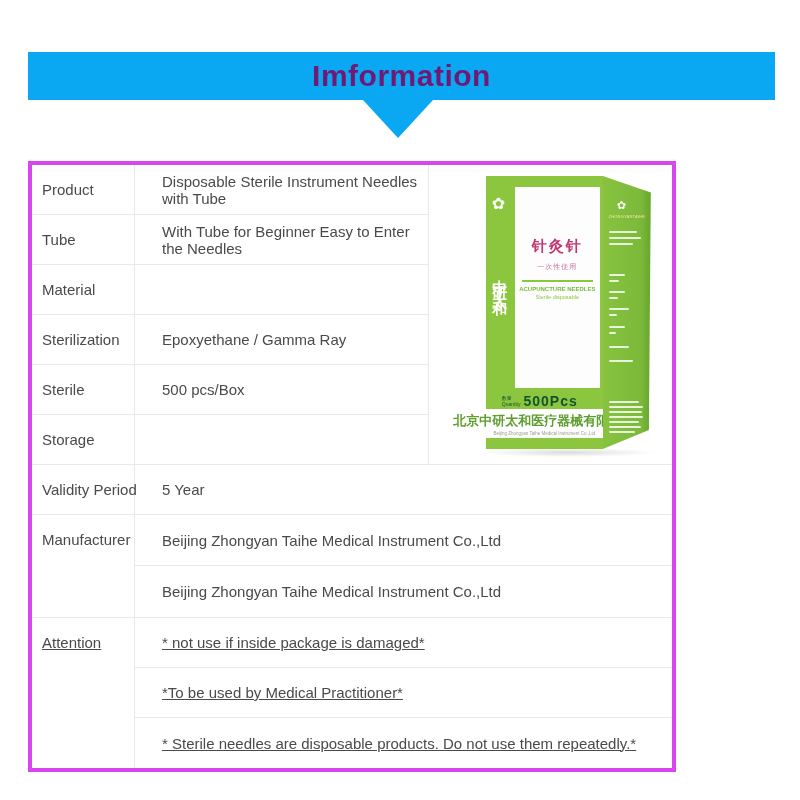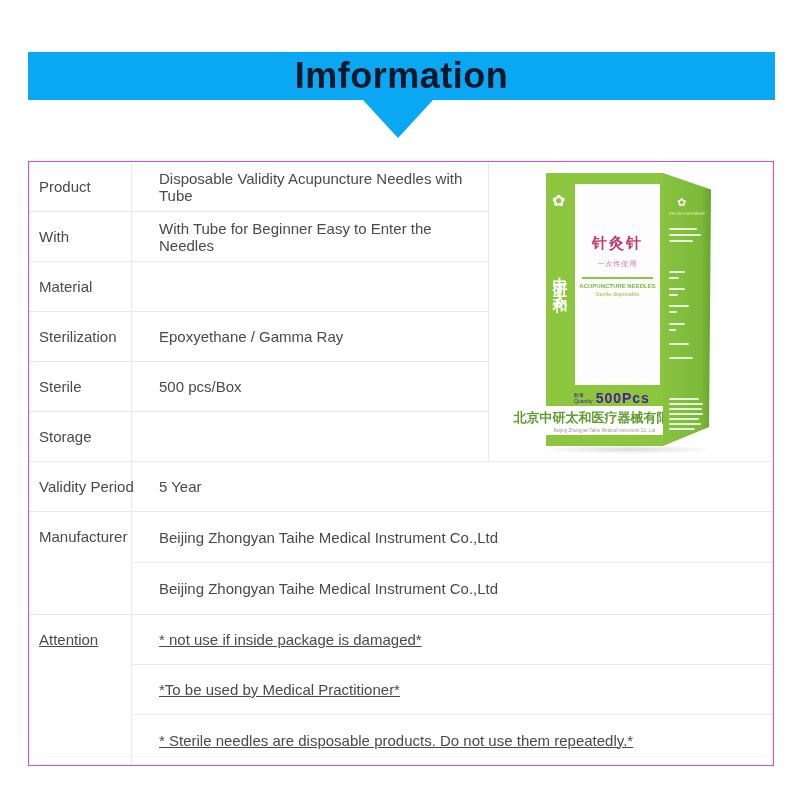--- a/index.html
+++ b/index.html
@@ -2,28 +2,28 @@
 <html><head>
 <meta charset="utf-8">
 <style>
   html,body { margin:0; padding:0; background:#ffffff; }
   body { width:800px; height:800px; font-family:"Liberation Sans","DejaVu Sans",sans-serif; }
   .page { position:relative; width:800px; height:800px; background:#ffffff; overflow:hidden; }
 
   
   .banner { position:absolute; left:28px; top:52px; width:747px; height:48px;
             background:#0aa7f2; display:flex; align-items:center; justify-content:center; }
-  .banner-title { color:#0f172a; font-size:36px; font-weight:bold; letter-spacing:0.5px; }
+  .banner-title { color:#701a75; font-size:30px; font-weight:bold; letter-spacing:0.5px; }
   .banner-tail { position:absolute; left:363px; top:100px; width:0; height:0;
                  border-left:35px solid transparent; border-right:35px solid transparent;
                  border-top:38px solid #0aa7f2; }
 
   
-  .info-table { position:absolute; left:28px; top:161px; width:746px;
-                border:1px solid #d946ef; box-sizing:border-box;
+  .info-table { position:absolute; left:28px; top:161px; width:648px;
+                border:4px solid #d946ef; box-sizing:border-box;
                 color:#4a4a4a; font-size:15px; }
   .info-table * { box-sizing:border-box; }
   .upper { display:flex; }
   .upper-rows { width:459px; }
   .row { display:flex; height:50px; border-bottom:1px solid #e9e9e9; }
   .label-cell { width:103px; border-right:1px solid #e9e9e9; display:flex;
                 align-items:center; padding-left:10px; white-space:nowrap; }
   .value-cell { flex:1; display:flex; align-items:center; padding-left:27px; }
   .image-cell { width:283px; height:300px; border-left:1px solid #e9e9e9;
                 border-bottom:1px solid #e9e9e9; position:relative; background:#ffffff; }
@@ -44,22 +44,22 @@
   .strip-logo { position:absolute; left:6px; top:20px; color:#ffffff; font-size:16px; line-height:1; }
   .strip-text { position:absolute; left:4px; top:92px; writing-mode:vertical-rl;
                 color:#ffffff; font-size:15px; letter-spacing:7px; font-weight:bold; }
   .panel { position:absolute; left:29px; top:11px; width:85px; height:201px; background:#fdfdfd; }
   .cn-title { margin-top:50px; text-align:center; font-size:15px; font-weight:bold;
               color:#c23572; letter-spacing:2px; }
   .cn-sub { margin-top:6px; text-align:center; font-size:7px; color:#d06f9b; letter-spacing:1px; }
   .panel-line { margin:8px 7px 0 7px; border-top:2px solid #8cc63f; }
   .en-title { margin-top:4px; text-align:center; font-size:6px; font-weight:bold; color:#7ab837; }
   .en-sub { margin-top:2px; text-align:center; font-size:5.5px; color:#8cc63f; }
-  .qty { position:absolute; left:28px; top:217px; display:flex; align-items:center;
-         gap:3px; color:#4c1d95; }
+  .qty { position:absolute; left:16px; top:217px; display:flex; align-items:center;
+         gap:3px; color:#14532d; }
   .qty-labels { display:flex; flex-direction:column; font-size:5px; line-height:1.2; }
   .qty-value { font-size:14px; font-weight:bold; letter-spacing:1px; }
   .company-strip { position:absolute; left:0; top:233px; width:100%; height:29px;
                    background:#ffffff; display:flex; flex-direction:column;
                    align-items:center; justify-content:center; }
   .company-cn { font-size:13px; font-weight:bold; color:#5d9e2f; white-space:nowrap; }
   .company-en { font-size:4.5px; color:#97a18c; margin-top:1px; white-space:nowrap; }
 
   .box-right { position:absolute; left:174px; top:11px; width:48px; height:273px;
                background:linear-gradient(90deg,#87c33f 0%,#7cb93a 80%,#6cab31 94%,#68a62f 100%);
@@ -81,24 +81,24 @@
     <span class="banner-title">Imformation</span>
   </div>
   <div class="banner-tail"></div>
 
   <div class="info-table">
 
     <div class="upper">
       <div class="upper-rows">
         <div class="row">
           <div class="label-cell">Product</div>
-          <div class="value-cell">Disposable Validity Acupuncture Needles with Tube</div>
+          <div class="value-cell">Disposable Sterile Instrument Needles with Tube</div>
         </div>
         <div class="row">
-          <div class="label-cell">With</div>
+          <div class="label-cell">Tube</div>
           <div class="value-cell">With Tube for Beginner Easy to Enter the Needles</div>
         </div>
         <div class="row">
           <div class="label-cell">Material</div>
         </div>
         <div class="row">
           <div class="label-cell">Sterilization</div>
           <div class="value-cell">Epoxyethane / Gamma Ray</div>
         </div>
         <div class="row">

